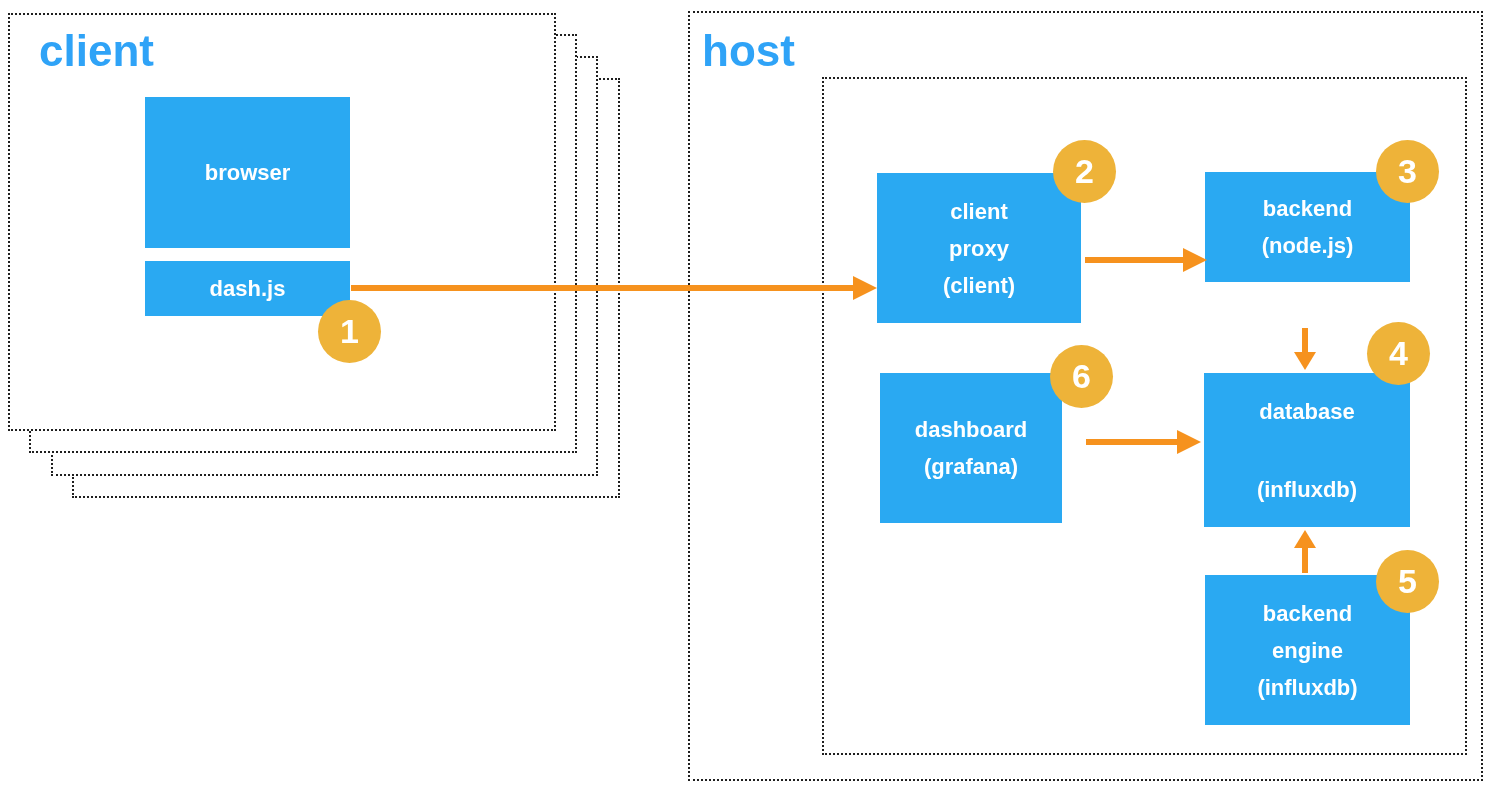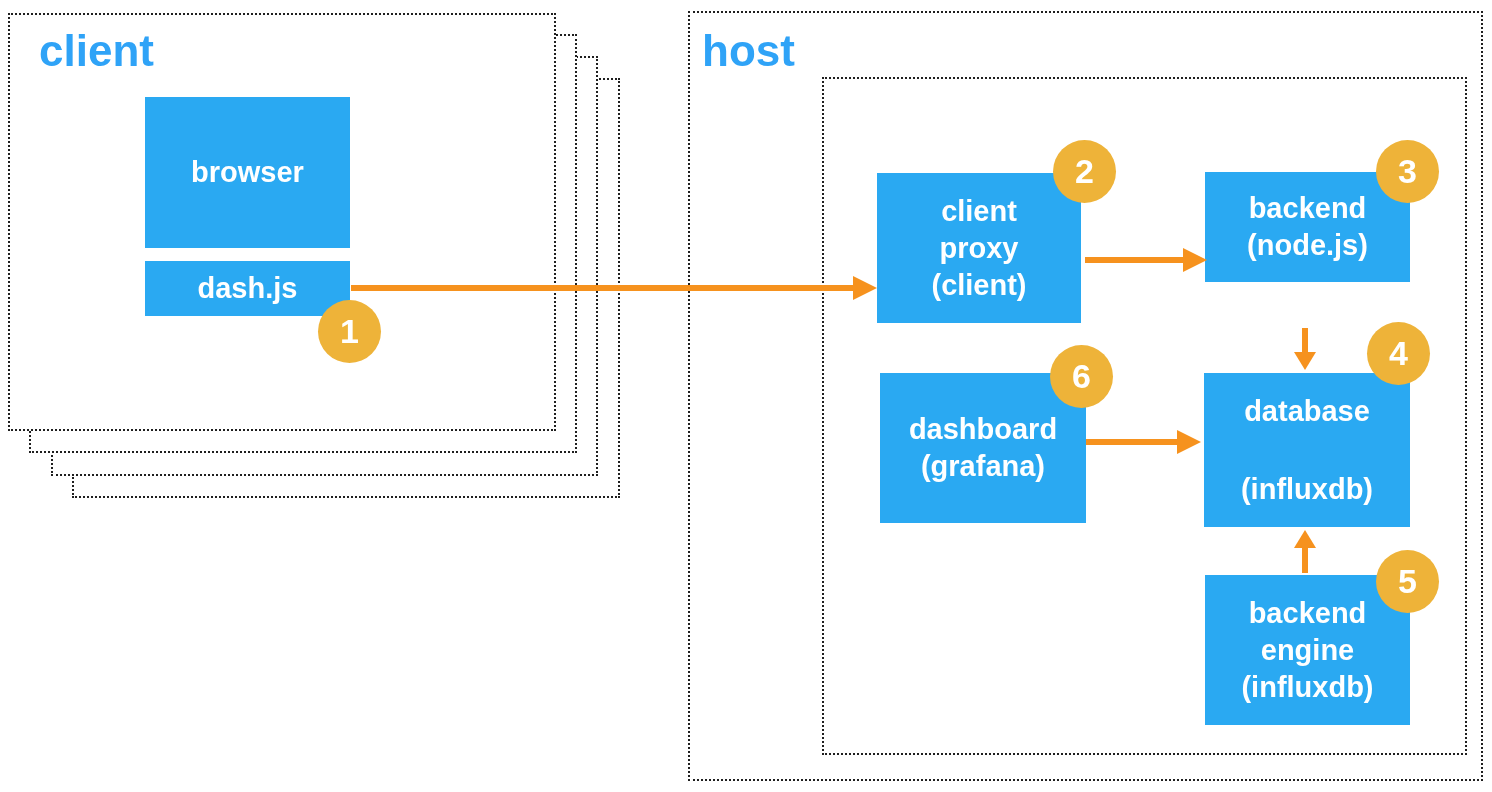--- a/index.html
+++ b/index.html
@@ -13,21 +13,21 @@
   }
   .dotted.transparent{background:transparent;}
   .group-label{
     position:absolute;font-weight:bold;letter-spacing:0;
   }
   .label-blue{color:#2FA3F7;font-size:44px;}
   .label-orange{color:#F7941E;font-size:40px;}
   .node{
     position:absolute;box-sizing:border-box;background:#2AA9F2;
     display:flex;flex-direction:column;align-items:center;justify-content:center;
-    color:#fff;font-size:29px;font-weight:bold;line-height:37px;text-align:center;
+    color:#fff;font-size:22px;font-weight:bold;line-height:37px;text-align:center;
     z-index:5;
   }
   .node span{display:block;}
   .badge{
     position:absolute;width:63px;height:63px;border-radius:50%;
     background:#EEB339;color:#fff;font-size:34px;font-weight:bold;
     display:flex;align-items:center;justify-content:center;z-index:8;
   }
   .aline{position:absolute;background:#F6921E;z-index:7;}
   .ahead{position:absolute;width:0;height:0;z-index:7;}
@@ -62,21 +62,21 @@
 
   <div class="node" style="left:877px;top:173px;width:204px;height:150px;">
     <span>client</span>
     <span>proxy</span>
     <span>(client)</span>
   </div>
   <div class="node" style="left:1205px;top:172px;width:205px;height:110px;">
     <span>backend</span>
     <span>(node.js)</span>
   </div>
-  <div class="node" style="left:880px;top:373px;width:206px;height:150px;">
+  <div class="node" style="left:880px;top:373px;width:182px;height:150px;">
     <span>dashboard</span>
     <span>(grafana)</span>
   </div>
   <div class="node" style="left:1204px;top:373px;width:206px;height:154px;gap:41px;">
     <span>database</span>
     <span>(influxdb)</span>
   </div>
   <div class="node" style="left:1205px;top:575px;width:205px;height:150px;">
     <span>backend</span>
     <span>engine</span>

